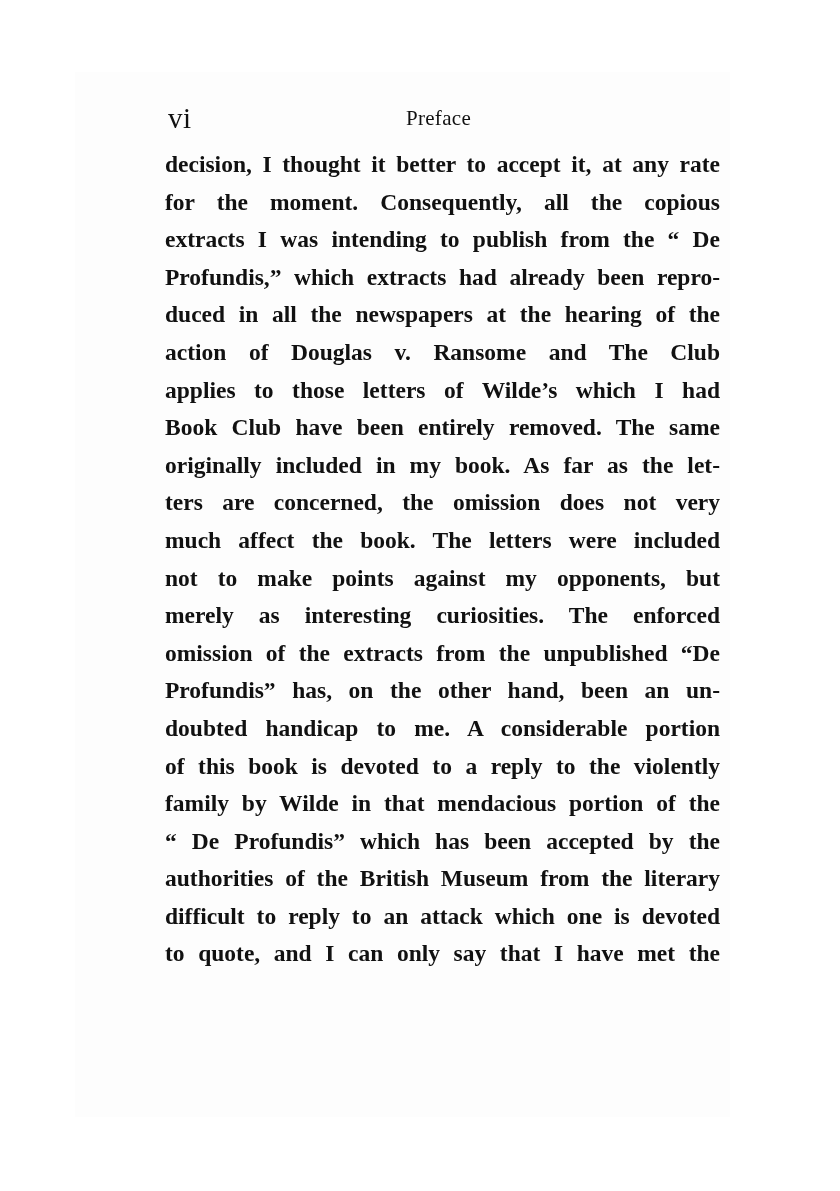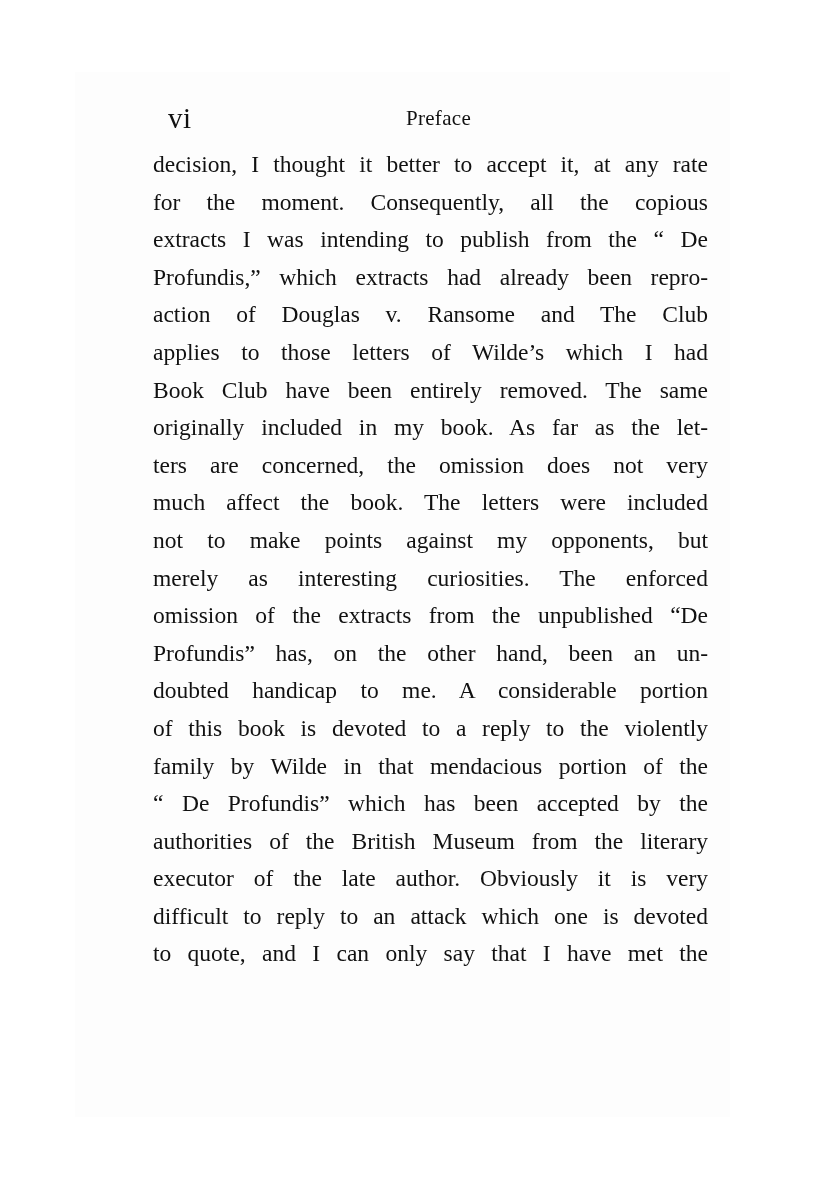--- a/index.html
+++ b/index.html
@@ -43,23 +43,24 @@
     left: 16px;
     right: 0;
     top: 0;
     text-align: center;
     font-size: 21px;
     line-height: 40px;
     letter-spacing: 0.3px;
   }
   .body-text {
     position: absolute;
-    left: 153px;
+    left: 165px;
     top: 146px;
     width: 555px;
+    font-weight: bold;
   }
   .line {
     display: block;
     font-size: 23.5px;
     line-height: 37.6px;
     height: 37.6px;
     white-space: nowrap;
     text-align: justify;
     text-align-last: justify;
   }
@@ -72,31 +73,31 @@
 <div class="header">
   <span class="page-number">vi</span>
   <span class="running-title">Preface</span>
 </div>
 
 <div class="body-text">
   <span class="line">decision, I thought it better to accept it, at any rate</span>
   <span class="line">for the moment.  Consequently, all the copious</span>
   <span class="line">extracts I was intending to publish from the “ De</span>
   <span class="line">Profundis,” which extracts had already been repro-</span>
+  <span class="line">duced in all the newspapers at the hearing of the</span>
   <span class="line">action of Douglas v. Ransome and The Club</span>
   <span class="line">applies to those letters of Wilde’s which I had</span>
   <span class="line">Book Club have been entirely removed.  The same</span>
   <span class="line">originally included in my book.  As far as the let-</span>
   <span class="line">ters are concerned, the omission does not very</span>
   <span class="line">much affect the book.  The letters were included</span>
   <span class="line">not to make points against my opponents, but</span>
   <span class="line">merely as interesting curiosities.  The enforced</span>
   <span class="line">omission of the extracts from the unpublished “De</span>
   <span class="line">Profundis” has, on the other hand, been an un-</span>
   <span class="line">doubted handicap to me.  A considerable portion</span>
   <span class="line">of this book is devoted to a reply to the violently</span>
   <span class="line">family by Wilde in that mendacious portion of the</span>
   <span class="line">“ De Profundis” which has been accepted by the</span>
   <span class="line">authorities of the British Museum from the literary</span>
-  <span class="line">executor of the late author.  Obviously it is very</span>
   <span class="line">difficult to reply to an attack which one is devoted</span>
   <span class="line">to quote, and I can only say that I have met the</span>
 </div>
 
 </body></html>

